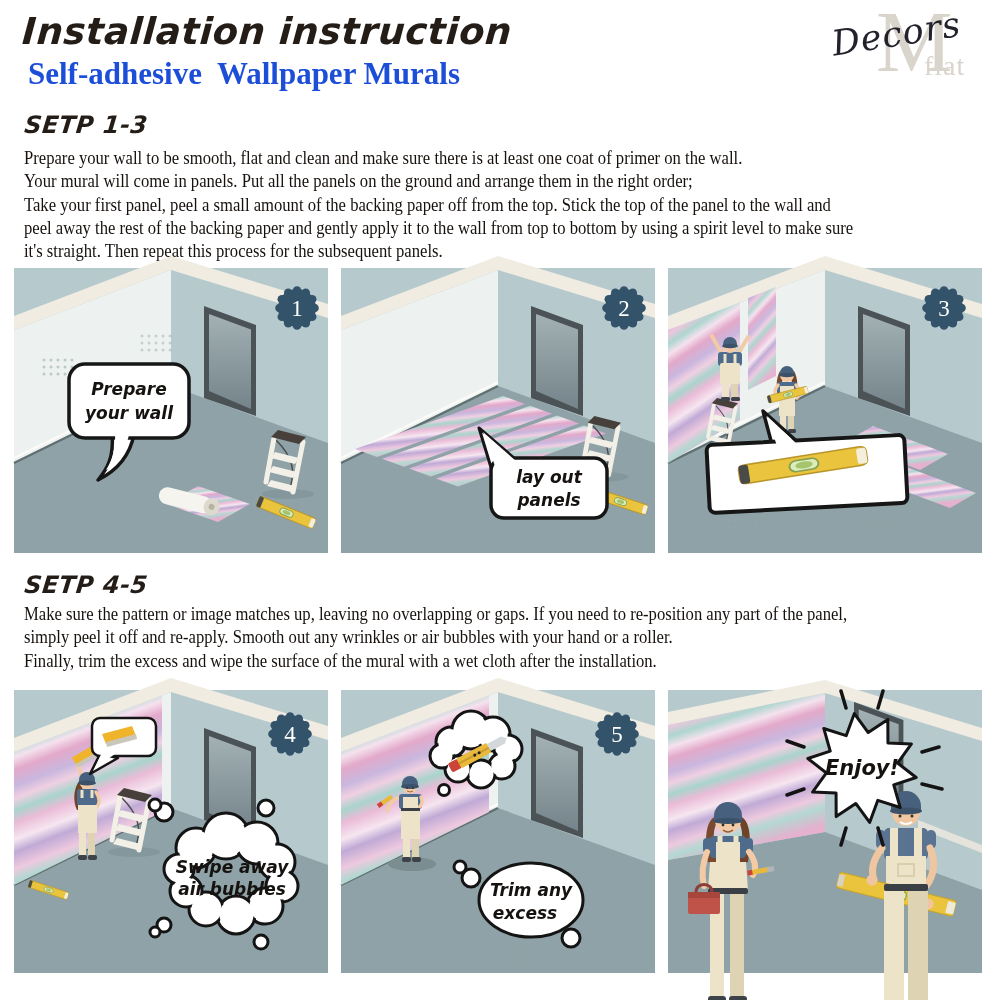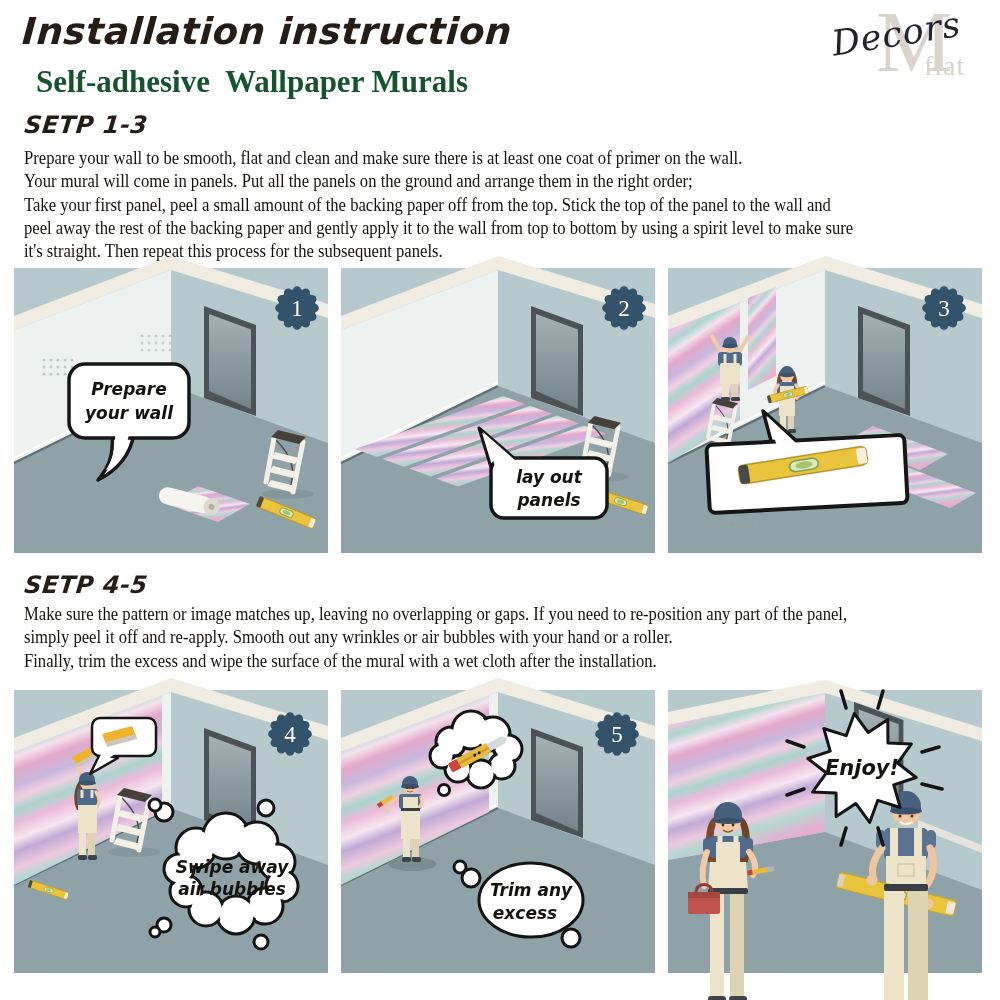--- a/index.html
+++ b/index.html
@@ -1,22 +1,22 @@
 <!DOCTYPE html>
 <html><head>
 <meta charset="utf-8">
 <style>
   html,body{margin:0;padding:0;background:#fff;}
   .page{position:relative;width:1000px;height:1000px;background:#fff;overflow:hidden;
         font-family:"Liberation Serif",serif;}
   .title{position:absolute;left:24px;top:10px;margin:0;
          font:italic 700 37px "DejaVu Sans",sans-serif;color:#241c16;letter-spacing:.5px;
          transform:skewX(-4deg);transform-origin:0 0;}
-  .subtitle{position:absolute;left:24px;top:52px;margin:12px;
-         font:700 31px "Liberation Serif",serif;color:#14532d;white-space:pre;}
+  .subtitle{position:absolute;left:24px;top:52px;margin:4px;
+         font:700 31px "Liberation Serif",serif;color:#1d4ed8;white-space:pre;}
   .logo{position:absolute;left:836px;top:4px;width:158px;height:94px;}
   .logo-m{position:absolute;left:40px;top:-12px;font:400 86px "Liberation Serif",serif;color:#d9d4cc;}
   .logo-script{position:absolute;left:-4px;top:20px;font:italic 400 35px "DejaVu Serif",serif;
          color:#23222c;transform:rotate(-9deg);transform-origin:0 50%;letter-spacing:1px;}
   .logo-rest{position:absolute;left:88px;top:46px;font:400 28px "Liberation Serif",serif;
          color:#d9d4cc;letter-spacing:1px;}
   .sec-h{position:absolute;left:26px;margin:0;font:italic 800 24px "DejaVu Sans",sans-serif;
          color:#241c16;transform:skewX(-6deg);transform-origin:0 0;letter-spacing:.5px;}
   #h13{top:111px;} #h45{top:571px;}
   .para{position:absolute;left:24px;margin:0;width:1102px;

